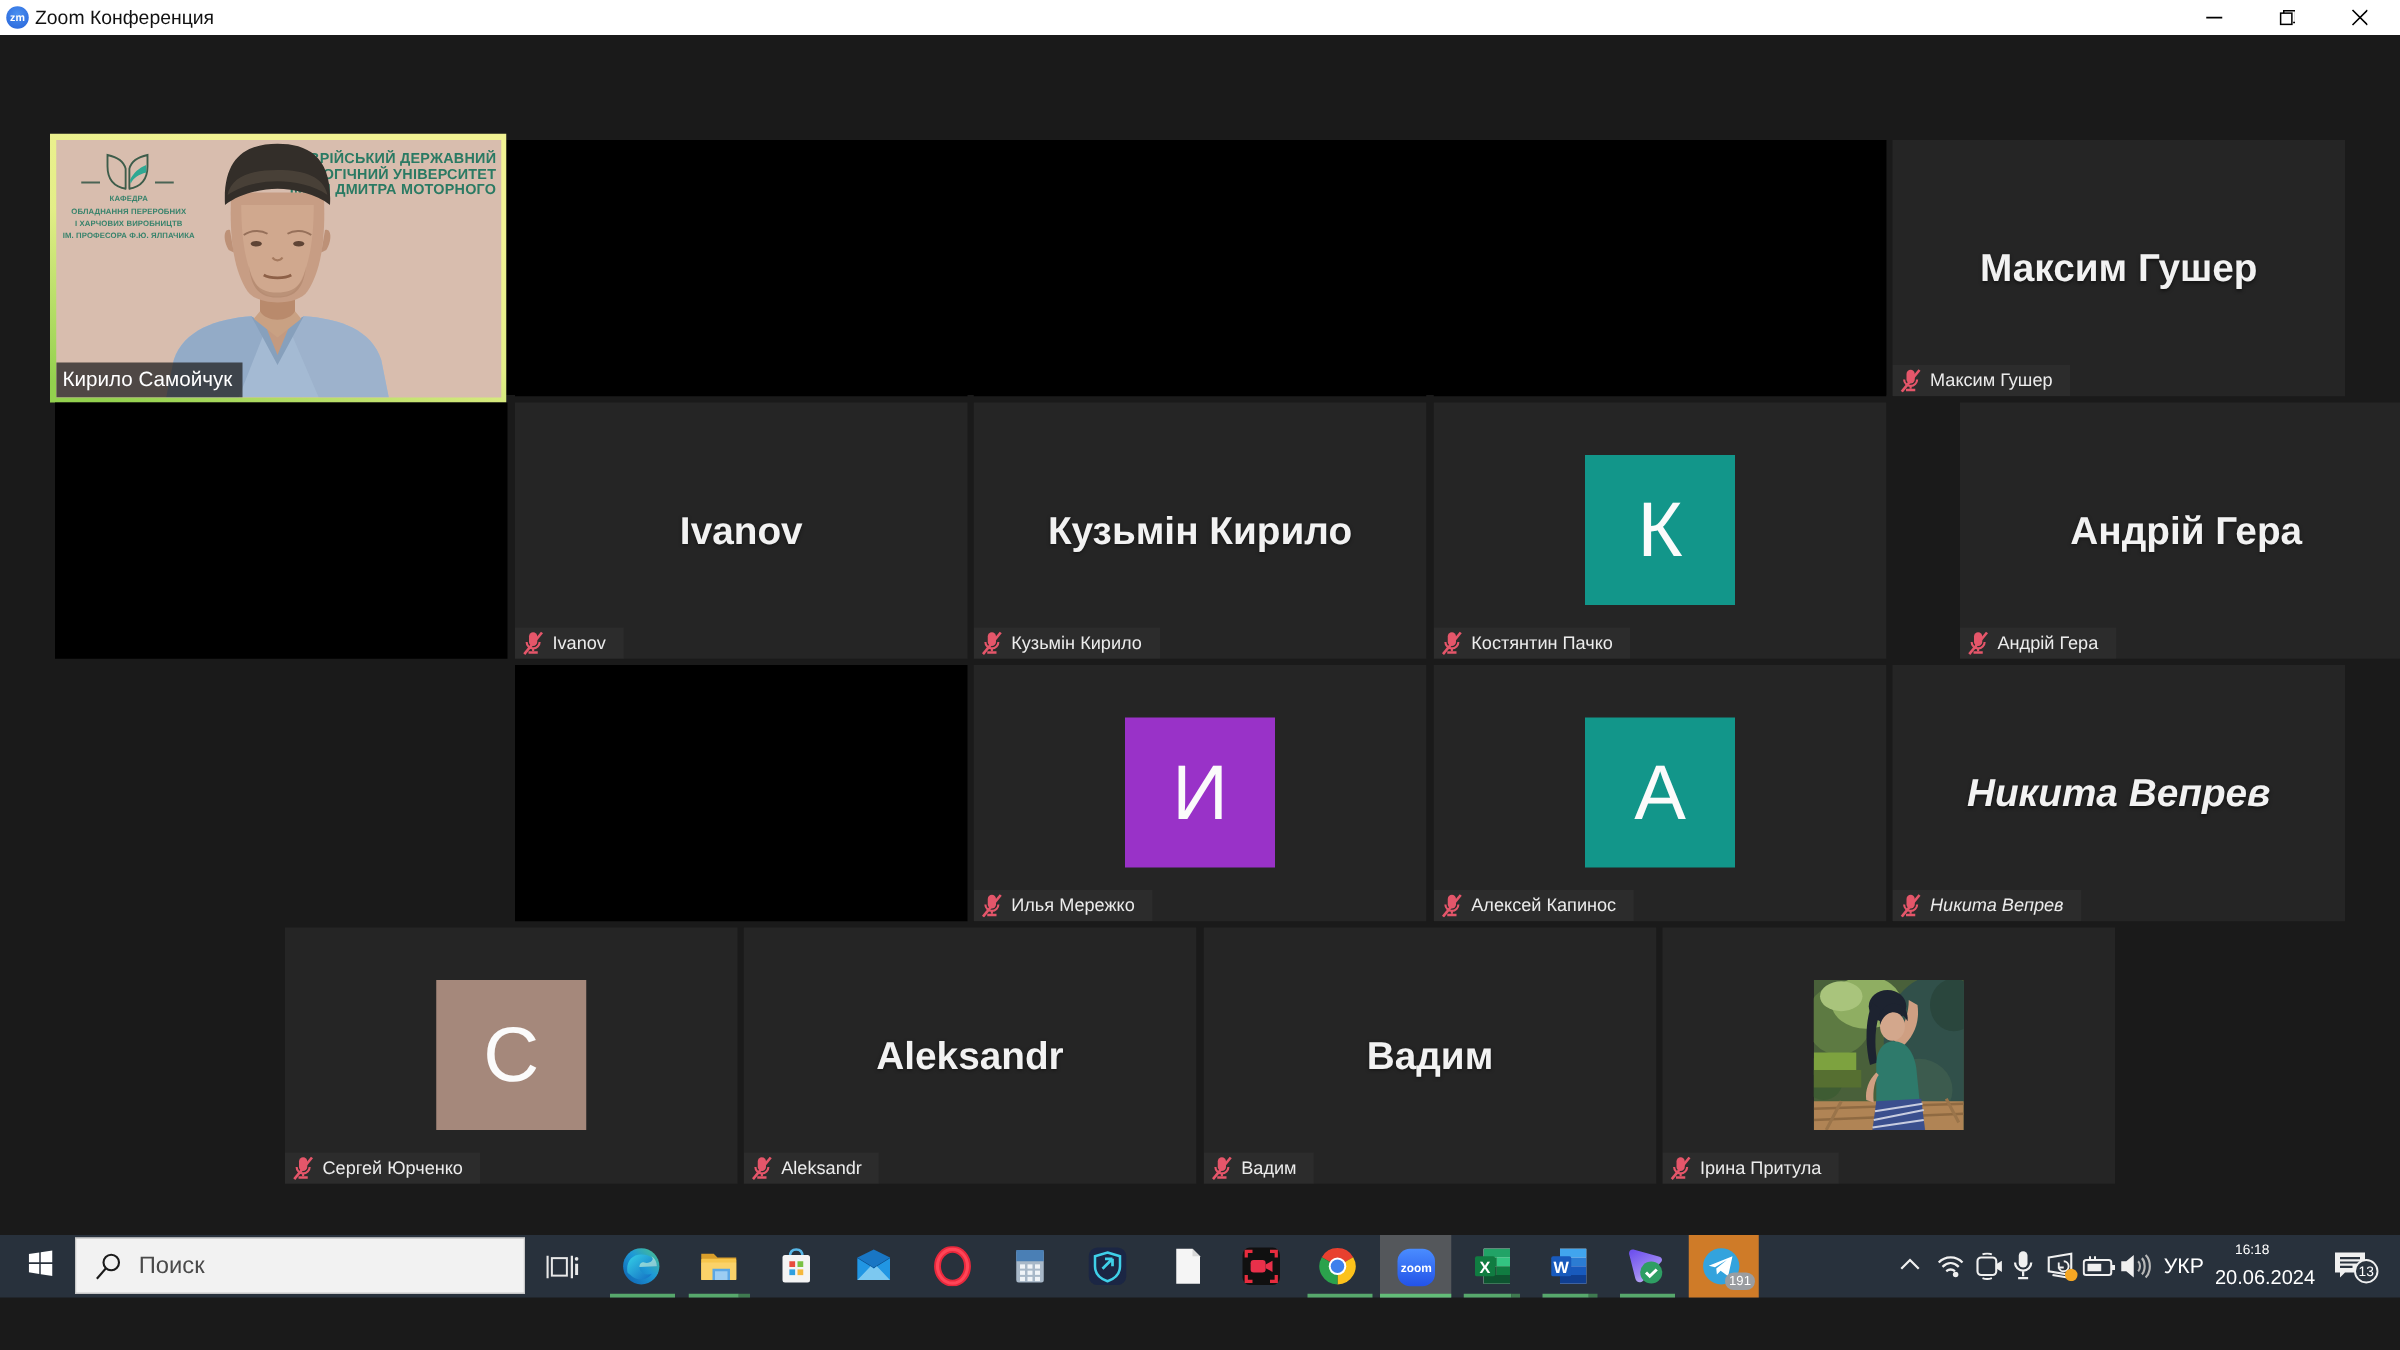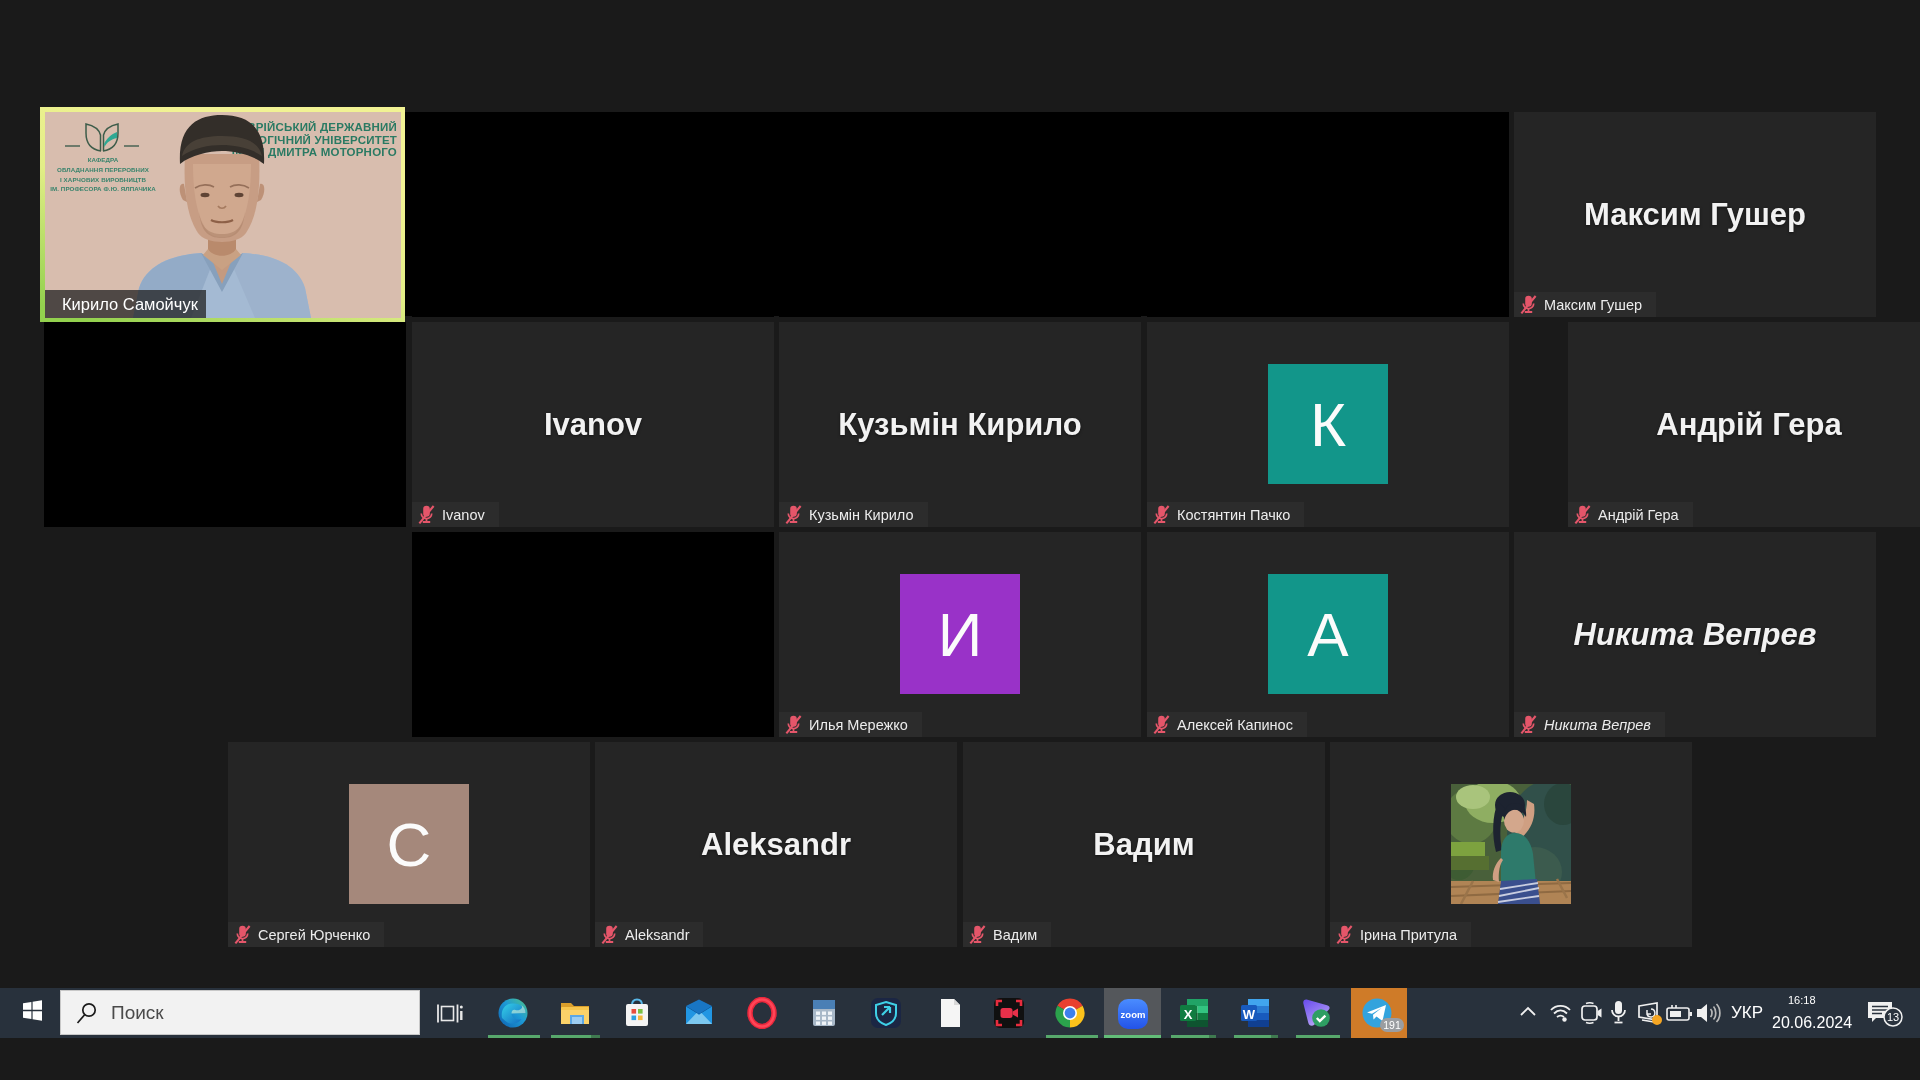--- a/index.html
+++ b/index.html
@@ -43,38 +43,52 @@
   #videotile { position:absolute; left:40px; top:79px; width:365px; height:215px;
     background:linear-gradient(200deg, #f1f293 25%, #e3ee87 55%, #93d14e 95%); }
   #vt-inner { position:absolute; left:5px; top:5px; width:356px; height:206px;
     background:#d8bdae; overflow:hidden; }
   .vt-gtxt { position:absolute; right:4px; top:9px; text-align:right; font-weight:bold;
     font-size:11.5px; line-height:12.5px; color:#2a7a63; letter-spacing:0.2px; }
   .vt-ktxt { position:absolute; left:0px; top:43px; width:116px; text-align:center;
     font-weight:bold; font-size:6.2px; line-height:9.8px; color:#38836c; letter-spacing:0.1px;
     white-space:nowrap; }
   #vt-label { position:absolute; left:0; bottom:0; height:28px; background:rgba(34,34,34,0.75);
-    color:#fff; font-size:16.5px; display:flex; align-items:center; padding:0 8px 0 17px; }
+    color:#fff; font-size:16.5px; display:flex; align-items:center; padding:0 8px 0 5px; }
 </style>
 </head>
 <body>
 <div id="root">
 
   <svg width="0" height="0" style="position:absolute">
     <defs>
       <g id="micico">
         <rect x="5.2" y="0.8" width="6.6" height="11" rx="3.3" fill="#e5566a"></rect>
         <path d="M3.3 8.5 a5.2 5.2 0 0 0 10.4 0" fill="none" stroke="#e5566a" stroke-width="1.7"></path>
         <line x1="8.5" y1="13.7" x2="8.5" y2="16" stroke="#e5566a" stroke-width="1.7"></line>
         <line x1="4.8" y1="17" x2="12.2" y2="17" stroke="#e5566a" stroke-width="2"></line>
         <line x1="1.4" y1="18.3" x2="15.6" y2="1" stroke="#e5566a" stroke-width="2.1"></line>
       </g>
     </defs>
   </svg>
 
+  <div id="titlebar">
+    <div id="zicon">zm</div>
+    <div id="ztitle">Zoom Конференция</div>
+    <svg class="winbtn" style="left:1764px" width="16" height="28">
+        <line x1="1" y1="14" x2="14" y2="14" stroke="#000" stroke-width="1.4"></line>
+      </svg>
+    <svg class="winbtn" style="left:1822px" width="16" height="28">
+        <rect x="2.5" y="10.5" width="9" height="9" fill="none" stroke="#000" stroke-width="1.2"></rect>
+        <path d="M5 10.5 V8.5 H14.5 V18 H12.5" fill="none" stroke="#000" stroke-width="1.2"></path>
+      </svg>
+    <svg class="winbtn" style="left:1880px" width="16" height="28">
+        <path d="M2 8 L14 20 M14 8 L2 20" stroke="#000" stroke-width="1.3"></path>
+      </svg>
+  </div>
 
   <div id="stage">
 
     <div style="position:absolute;left:405px;top:84px;width:1104px;height:204px;background:#000"></div>
     <div id="videotile">
       <div id="vt-inner">
         <div class="vt-gtxt">ТАВРІЙСЬКИЙ ДЕРЖАВНИЙ<br>ТЕХНОЛОГІЧНИЙ УНІВЕРСИТЕТ<br>ІМЕНІ ДМИТРА МОТОРНОГО</div>
         <svg style="position:absolute; left:14px; top:3px;" width="86" height="40" viewBox="0 0 86 40">
           <path d="M42 36 C32 34.5 27 28 27 18 L27 9 C34 10.5 40 14 41.5 20 L41.5 36 Z" fill="#d8bdae" stroke="#3d5c4a" stroke-width="1.5"></path>
           <path d="M44 36 C54 34.5 59 28 59 18 L59 9 C52 10.5 46 14 44.5 20 L44.5 36 Z" fill="#d8bdae" stroke="#3d5c4a" stroke-width="1.5"></path>

